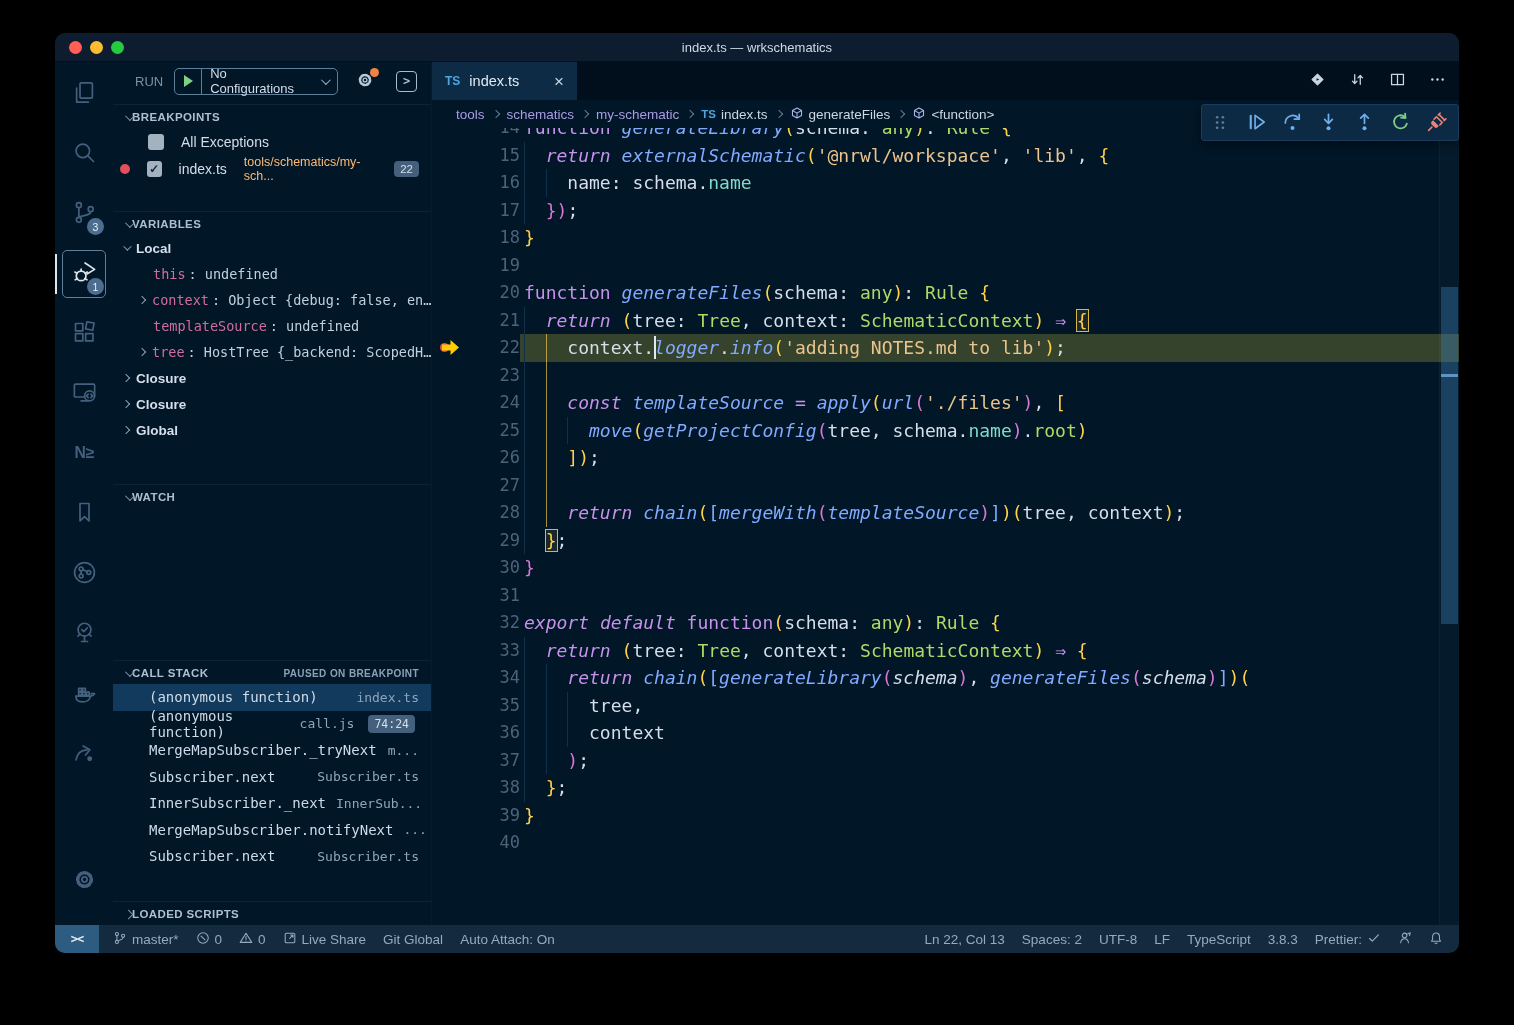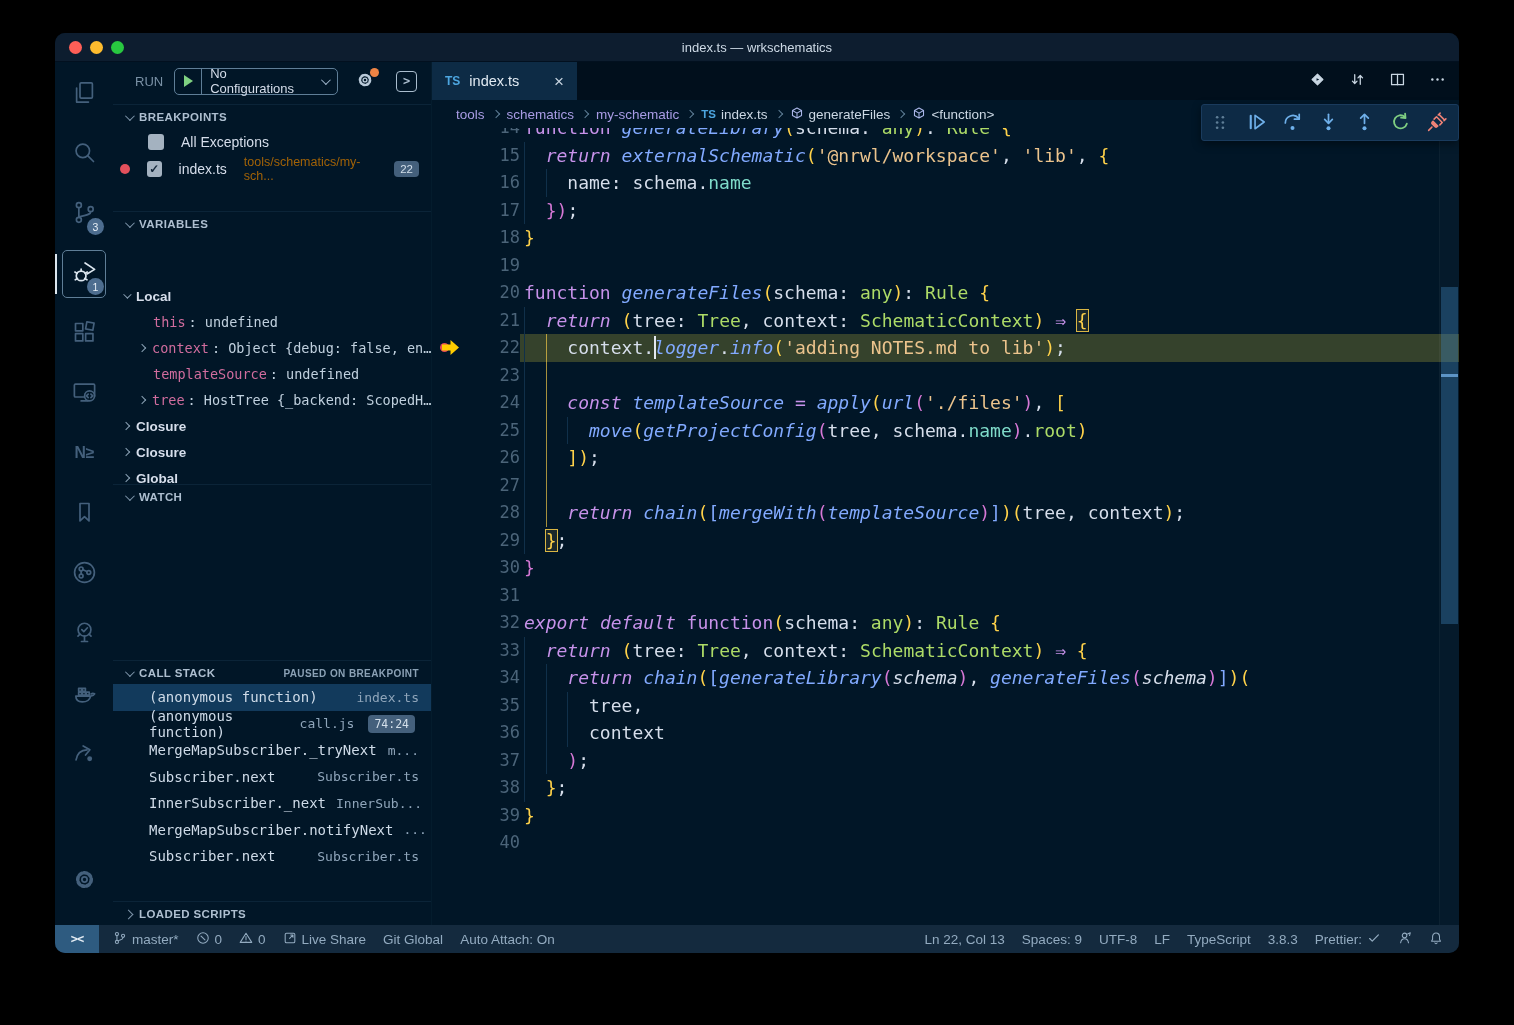--- a/index.html
+++ b/index.html
@@ -48,36 +48,36 @@
   .chev.down { transform:rotate(45deg) translateY(-2px); }
   .chev.right { transform:rotate(-45deg); }
   .gearwrap { position:relative; color:#b9c9d8; margin-left:6px; }
   .gearwrap svg { width:20px; height:20px; }
   .gear-dot { position:absolute; right:-4px; top:-2px; width:9px; height:9px; border-radius:50%;
               background:#ed8445; }
   .console-btn { width:21px; height:21px; border:1.7px solid #aabdce; border-radius:4px;
                  color:#aabdce; display:flex; align-items:center; justify-content:center;
                  font:bold 12px "DejaVu Sans Mono", monospace; margin-left:10px; }
   .sec-header { position:absolute; left:0; right:0; height:24px; display:flex; align-items:center;
-                gap:7px; padding:12px 12px; font-weight:bold; font-size:11.5px; letter-spacing:.4px;
+                padding:12px 12px; font-weight:bold; font-size:11.5px; letter-spacing:.4px;
                 color:#aebfd0; border-top:1px solid #0b2438; }
   .sec-header .chev { border-color:#7e95aa; }
   .paused { margin-left:auto; font-size:10px; color:#8ba1b5; letter-spacing:.4px; }
   .bp-items { position:absolute; left:0; right:0; }
   .bp-row { height:27px; display:flex; align-items:center; padding:0 12px 0 7px; gap:17px; }
   .bp-dotslot { width:11px; display:flex; justify-content:center; }
   .bp-dot { width:10px; height:10px; border-radius:50%; background:#e3505c; }
   .cbx { width:16px; height:16px; border-radius:3px; background:#a4b2c0; display:flex;
          align-items:center; justify-content:center; font-size:12px; font-weight:bold; color:#a4b2c0; }
   .cbx.checked { color:#14273a; }
   .bp-label { font-size:14px; }
-  .bp-detail { font-size:12.5px; color:#a16207; }
+  .bp-detail { font-size:12.5px; color:#fdba74; }
   .badge { margin-left:auto; background:#44607c; color:#d3dfea; border-radius:4px;
            font-size:11.5px; padding:2px 6px; }
-  .var-rows { position:absolute; left:0; right:0;margin-top:48px; }
+  .var-rows { position:absolute; left:0; right:0; }
   .v-row { height:26px; display:flex; align-items:center; gap:7px;
            font:13.5px "DejaVu Sans Mono", monospace; white-space:nowrap; overflow:hidden; }
   .v-row .chev { flex:0 0 auto; border-color:#8aa0b4; width:6px; height:6px; }
   .v-scope { font-family:"Liberation Sans", sans-serif; font-weight:bold; font-size:13.5px; }
   .v-name { color:#d16d9e; }
   .v-val { color:#c0d0de; }
   .cs-rows { position:absolute; left:0; right:0; }
   .cs-row { height:26.5px; display:flex; align-items:center; padding:0 12px 0 36px; gap:10px;
             font:14px "DejaVu Sans Mono", monospace; color:#cfdbe8; }
   .cs-row.selected { background:#123a5c; }
@@ -577,21 +577,21 @@
         </span>
         <span class="st-item">
           <span>Auto Attach: On</span>
         </span>
       </div>
     <div class="st-right" id="st-right">
         <span class="st-item">
           <span>Ln 22, Col 13</span>
         </span>
         <span class="st-item">
-          <span>Spaces: 9</span>
+          <span>Spaces: 2</span>
         </span>
         <span class="st-item">
           <span>UTF-8</span>
         </span>
         <span class="st-item">
           <span>LF</span>
         </span>
         <span class="st-item">
           <span>TypeScript</span>
         </span>

